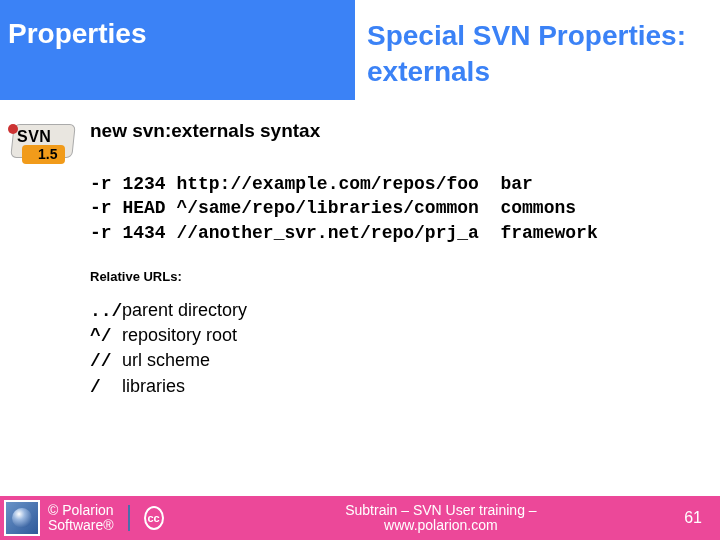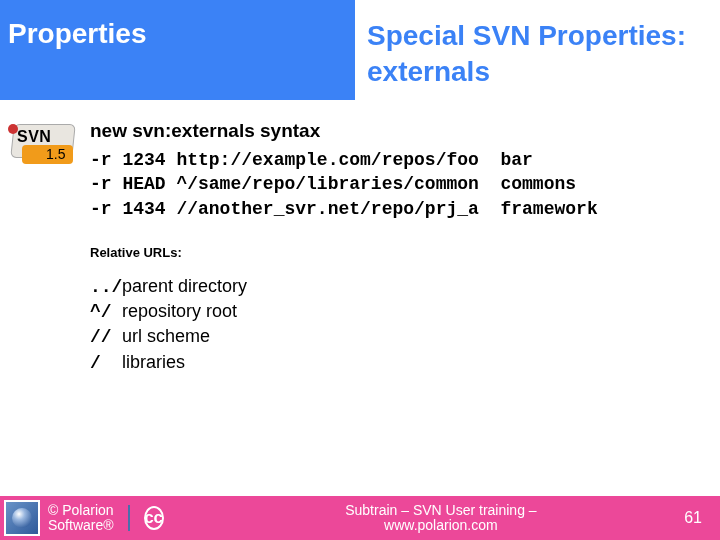--- a/index.html
+++ b/index.html
@@ -68,29 +68,29 @@
     top: 4px; left: -2px;
     width: 10px; height: 10px;
     background: #c33;
     border-radius: 50%;
   }
   .svn-version {
     position: absolute;
     top: 25px; left: 12px;
     background: #f19b1a;
     color: #000;
-    font-weight: normal;
+    font-weight: bold;
     font-size: 14px;
-    padding: 1px 8px 2px 24px;
+    padding: 1px 8px 2px 16px;
     border-radius: 4px;
   }
   .section-title {
     font-size: 19px;
     font-weight: bold;
-    margin-bottom: 6px;
+    margin-bottom: 30px;
   }
   .code-block {
     font-family: "Courier New", monospace;
     font-size: 18px;
     font-weight: bold;
     white-space: pre;
     margin-bottom: 24px;
     line-height: 1.35;
   }
   .rel-urls-title {
@@ -148,21 +148,21 @@
     margin: 0 14px 0 14px;
   }
   .cc-icon {
     width: 20px;
     height: 24px;
     border: 2px solid #fff;
     border-radius: 50%;
     display: flex;
     align-items: center;
     justify-content: center;
-    font-size: 17px;
+    font-size: 11px;
     font-weight: bold;
     flex-shrink: 0;
   }
   .footer-center {
     flex: 1;
     text-align: center;
     padding-left: 34px;
     line-height: 1.1;
   }
   .footer-page {

